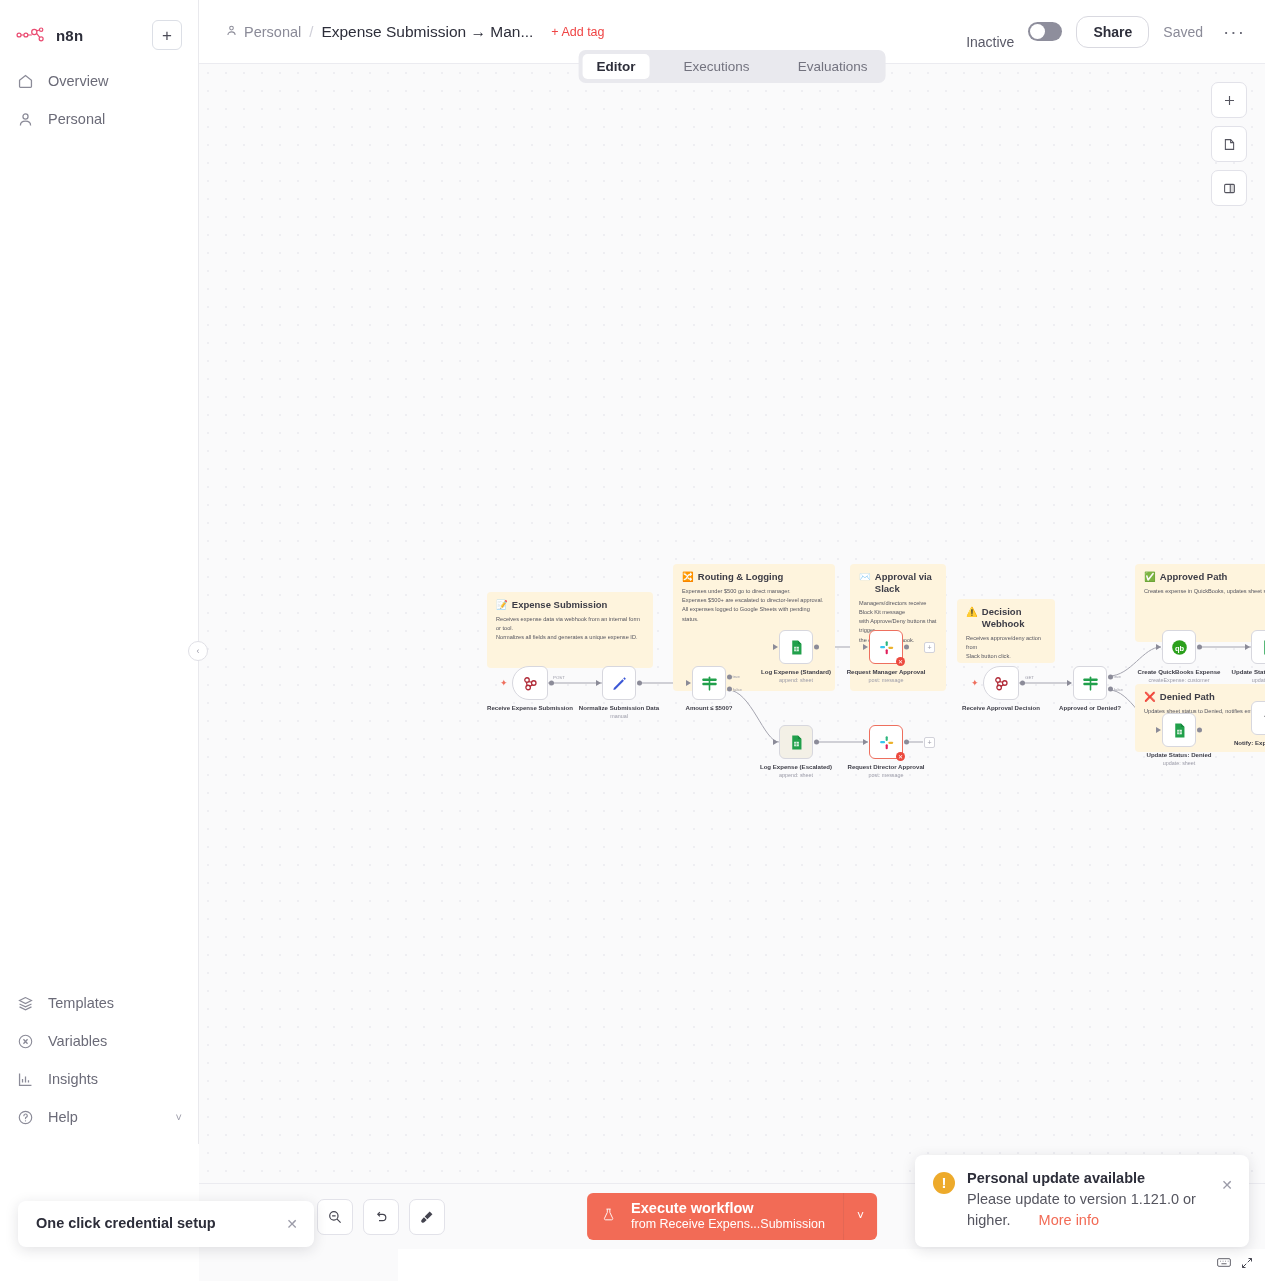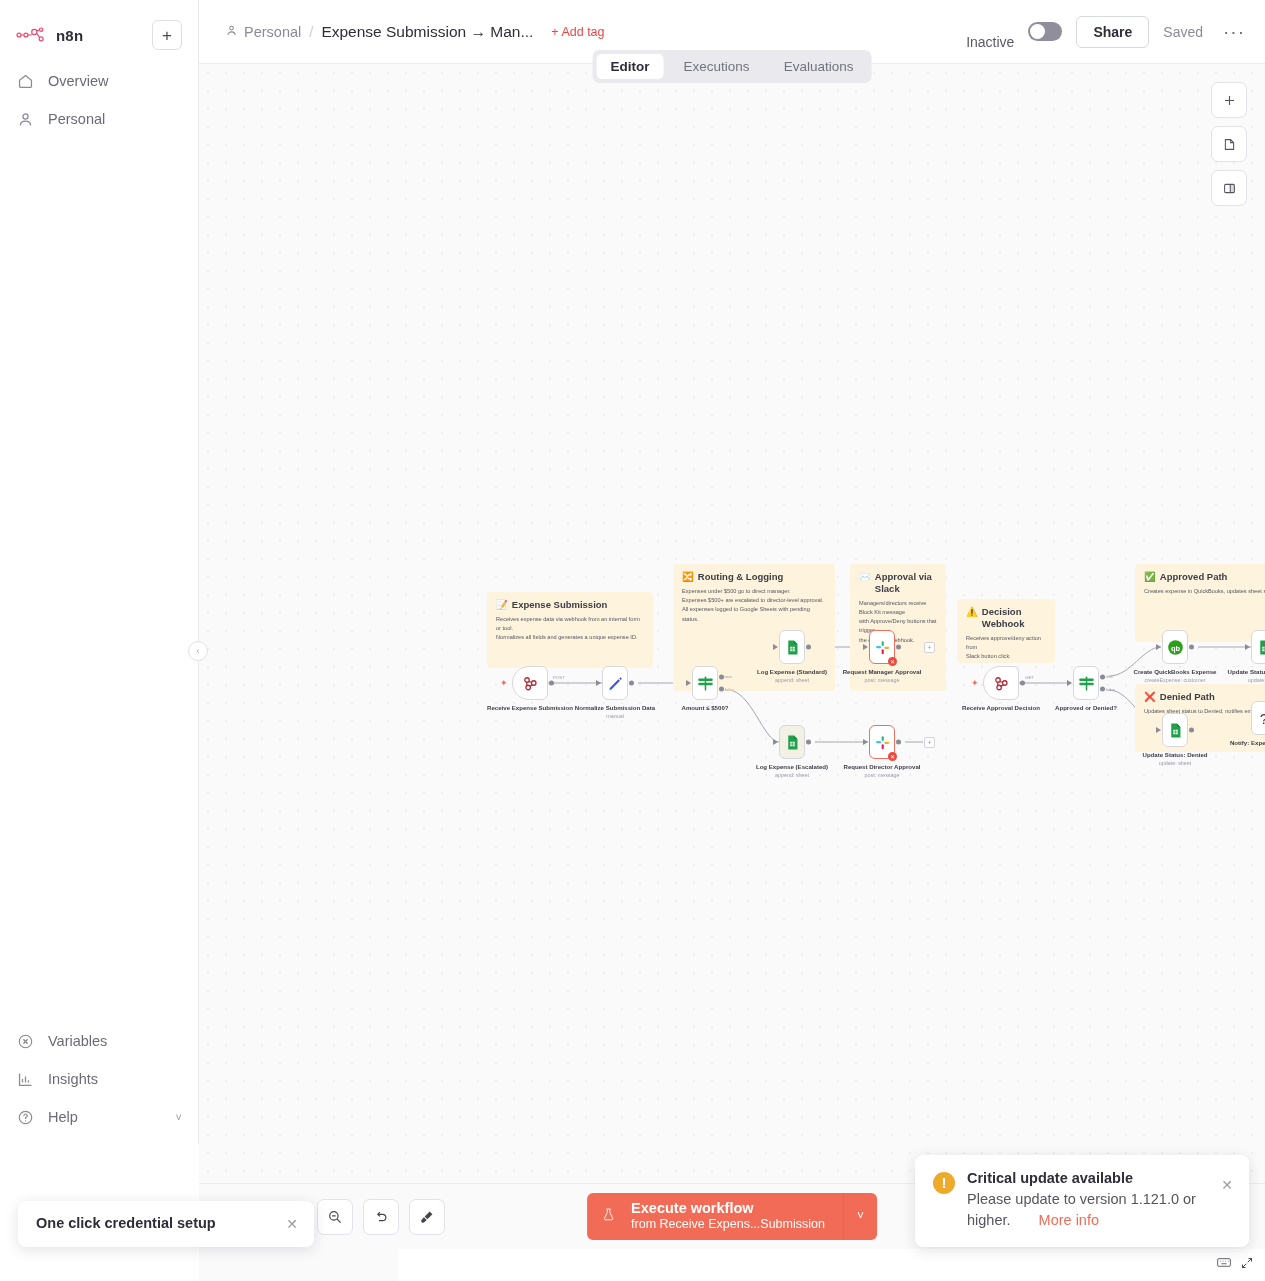--- a/index.html
+++ b/index.html
@@ -54,30 +54,30 @@
   .wf-title { color: #2d2e3a; font-size: 15.5px; font-weight: 400; cursor: text; text-align: center; }
   .add-tag { color: #ef4444; font-size: 12.5px; margin-left: 10px; cursor: pointer; }
   .top-right { margin-left: auto; display: flex; align-items: center; gap: 14px; }
   .inactive-label { color: #5a5a68; font-size: 14px; margin-top: 20px; }
   .toggle {
     width: 34px; height: 19px; border-radius: 10px; background: #8e8e9c;
     position: relative; cursor: pointer;
   }
   .toggle .knob { position: absolute; top: 2px; left: 2px; width: 15px; height: 15px; border-radius: 50%; background: #fff; }
   .share-btn {
-    border: 1px solid #d9d9e0; border-radius: 6px; padding: 7px 16px;
+    border: 1px solid #d9d9e0; border-radius: 12px; padding: 7px 16px;
     font-size: 14px; color: #2d2e3a; font-weight: 600; background: #fff; cursor: pointer;
   }
   .saved-text { color: #8b8b98; font-size: 14px; }
   .dots-btn { color: #6b6b78; font-size: 19px; letter-spacing: 1px; cursor: pointer; padding: 0 6px; line-height: 10px; }
 
   
   .tabs {
     position: absolute; top: 50px; left: 50%; transform: translateX(-50%);
-    background: #e9e9ee; border-radius: 7px; padding: 4px; display: flex; gap: 6px; z-index: 25;
+    background: #e9e9ee; border-radius: 7px; padding: 4px; display: flex; gap: 20px; z-index: 25;
   }
   .tab { padding: 5px 14px; border-radius: 5px; font-size: 13.5px; color: #73737f; cursor: pointer; }
   .tab.active { background: #fff; color: #2d2e3a; font-weight: 600; }
 
   
   .canvas {
     position: absolute; top: 64px; left: 0; right: 0; bottom: 98px;
     background: #fafafb; overflow: hidden;
   }
   .canvas-dots {
@@ -93,21 +93,21 @@
 
   
   .sticky { position: absolute; background: #fef4dd; border-radius: 4px; padding: 7px 9px; }
   .sticky-title { font-size: 9.5px; font-weight: 700; color: #3c3c46; display: flex; align-items: flex-start; gap: 4px; line-height: 1.25; }
   .sticky-title .emj { font-size: 9.5px; }
   .sticky-body { font-size: 5.6px; color: #55555f; line-height: 1.65; margin-top: 4px; }
 
   
   .node { position: absolute; }
   .node-box {
-    width: 26px; height: 34px; background: #fff; border: 1.1px solid #d7d7de; border-radius: 6px;
+    width: 34px; height: 34px; background: #fff; border: 1.1px solid #d7d7de; border-radius: 6px;
     display: flex; align-items: center; justify-content: center; position: relative; cursor: pointer;
   }
   .node-box.trigger { border-radius: 17px 6px 6px 17px; width: 36px; }
   .node-box.slack { border-color: #ee6f5e; }
   .node-box.tan { background: #f3f0e6; }
   .node-label {
     position: absolute; top: 38px; left: 50%; transform: translateX(-50%);
     width: 92px; text-align: center; font-size: 6.1px; font-weight: 700; color: #3c3c46; line-height: 1.35;
   }
   .node-sub { display: block; font-weight: 400; color: #9b9ba8; font-size: 5.4px; margin-top: 1px; }
@@ -211,20 +211,30 @@
               <path d="M4 17c0-3.3 2.7-5 6-5s6 1.7 6 5"></path>
             </svg>
         </span>
         <span>Personal</span>
       </div>
     </div>
 
     <div class="sb-bottom">
       <div class="sb-item">
         <span class="sb-icon">
+          <svg viewBox="0 0 20 20" width="17" height="17" fill="none" stroke="currentColor" stroke-width="1.4">
+              <path d="M10 3 3 6.5 10 10l7-3.5z"></path>
+              <path d="M3 10.5 10 14l7-3.5"></path>
+              <path d="M3 14 10 17.5 17 14"></path>
+            </svg>
+        </span>
+        <span>Templates</span>
+      </div>
+      <div class="sb-item">
+        <span class="sb-icon">
           <svg viewBox="0 0 20 20" width="17" height="17" fill="none" stroke="currentColor" stroke-width="1.3">
               <circle cx="10" cy="10" r="7.3"></circle>
               <path d="M7.6 7.3 12.4 12.7M12.4 7.3 7.6 12.7" stroke-width="1.5"></path>
             </svg>
         </span>
         <span>Variables</span>
       </div>
       <div class="sb-item">
         <span class="sb-icon">
           <svg viewBox="0 0 20 20" width="17" height="17" fill="none" stroke="currentColor" stroke-width="1.5">
@@ -662,21 +672,21 @@
   </div>
 
   <div class="toast toast-cred">
     <div class="toast-title">One click credential setup</div>
     <span class="toast-close">✕</span>
   </div>
 
   <div class="toast toast-update">
     <span class="warn-dot">!</span>
     <div>
-      <div class="toast-title">Critical update available</div>
+      <div class="toast-title">Personal update available</div>
       <div class="toast-body">
         <span>Please update to version 1.121.0 or higher.</span>
         <span class="toast-link">More info</span>
       </div>
     </div>
     <span class="toast-close" style="top:30px">✕</span>
   </div>
 
 </div>
 

